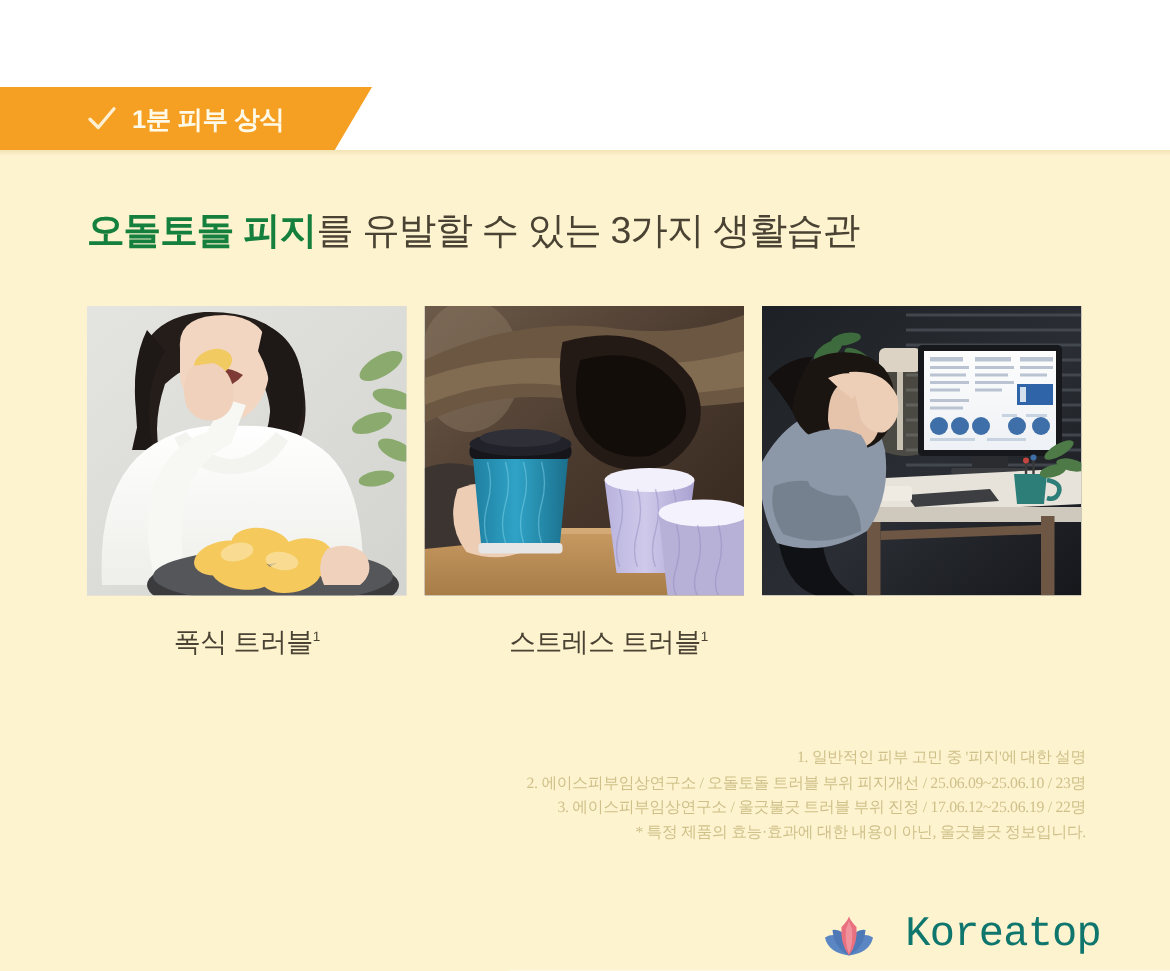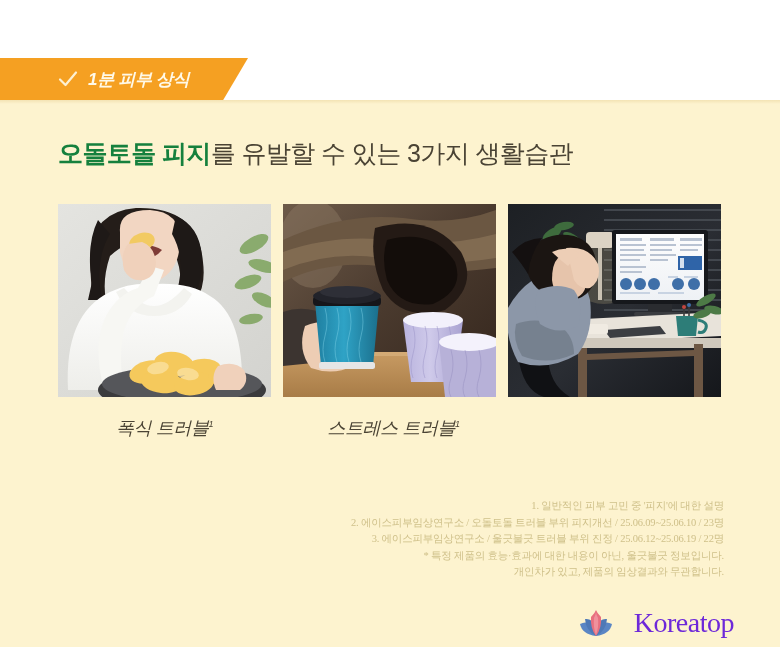--- a/index.html
+++ b/index.html
@@ -26,21 +26,20 @@
     left: 0; top: 0;
     width: 780px; height: 58px;
     background: #ffffff;
   }
   
   .ribbon-row {
     position: absolute;
     left: 0; top: 58px;
     width: 780px; height: 42px;
     background: #ffffff;
-    font-style: italic;
   }
   .ribbon {
     position: absolute;
     left: 0; top: 0;
     width: 248px; height: 42px;
     background: #f5a022;
     -webkit-clip-path: polygon(0 0, 100% 0, 90% 100%, 0 100%);
     clip-path: polygon(0 0, 100% 0, 90% 100%, 0 100%);
     display: flex;
     align-items: center;
@@ -97,22 +96,21 @@
     overflow: hidden;
     background: #cfcfcf;
   }
   .photo svg { display: block; }
   
   .caption-row {
     position: absolute;
     left: 58px; top: 416px;
     width: 664px;
     display: flex;
-    gap: 16px;
-    font-style: italic;
+    gap: 28px;
   }
   .caption {
     width: 213px;
     text-align: center;
     font-size: 18px;
     color: #4a4334;
     letter-spacing: -0.4px;
     white-space: nowrap;
   }
   .caption sup {
@@ -136,23 +134,23 @@
   .logo {
     position: absolute;
     right: 46px; bottom: 8px;
     display: flex;
     align-items: center;
     gap: 6px;
   }
   .logo-mark { display: block; width: 34px; height: 30px; }
   .logo-text {
     font-size: 28px;
-    color: #6d28d9;
+    color: #0f766e;
     letter-spacing: -0.5px;
-    font-family: Liberation Serif, serif;
+    font-family: Liberation Mono, monospace;
     margin-left: 15px;
   }
 </style>
 </head>
 <body>
 
 <div class="page">
 
   <div class="top-white"></div>
 
@@ -436,23 +434,22 @@
       <span>폭식 트러블</span><sup>1</sup>
     </div>
     <div class="caption">
       <span>스트레스 트러블</span><sup>1</sup>
     </div>
   </div>
 
   <div class="footnotes">
     <div>1. 일반적인 피부 고민 중 '피지'에 대한 설명</div>
     <div>2. 에이스피부임상연구소 / 오돌토돌 트러블 부위 피지개선 / 25.06.09~25.06.10 / 23명</div>
-    <div>3. 에이스피부임상연구소 / 울긋불긋 트러블 부위 진정 / 25.06.12~25.06.19 / 22명</div>
+    <div>3. 에이스피부임상연구소 / 울긋불긋 트러블 부위 진정 / 17.06.12~25.06.19 / 22명</div>
     <div>* 특정 제품의 효능·효과에 대한 내용이 아닌, 울긋불긋 정보입니다.</div>
-    <div>개인차가 있고, 제품의 임상결과와 무관합니다.</div>
   </div>
 
   <div class="logo">
     <svg class="logo-mark" viewBox="0 0 34 30">
       <path d="M17 28 Q3 26 1 16 Q8 12 13 18 Q16 22 17 28 Z" fill="#5b86c4"></path>
       <path d="M17 28 Q31 26 33 16 Q26 12 21 18 Q18 22 17 28 Z" fill="#5b86c4"></path>
       <path d="M17 28 Q7 23 6 11 Q13 10 16 18 Q17 23 17 28 Z" fill="#4f79b6"></path>
       <path d="M17 28 Q27 23 28 11 Q21 10 18 18 Q17 23 17 28 Z" fill="#4f79b6"></path>
       <path d="M17 28 Q11 20 12 9 Q16 5 17 2 Q18 5 22 9 Q23 20 17 28 Z" fill="#e8707f"></path>
       <path d="M17 27 Q14 19 15 10 Q17 6 17 4 Q17 6 19 10 Q20 19 17 27 Z" fill="#f0919c"></path>

